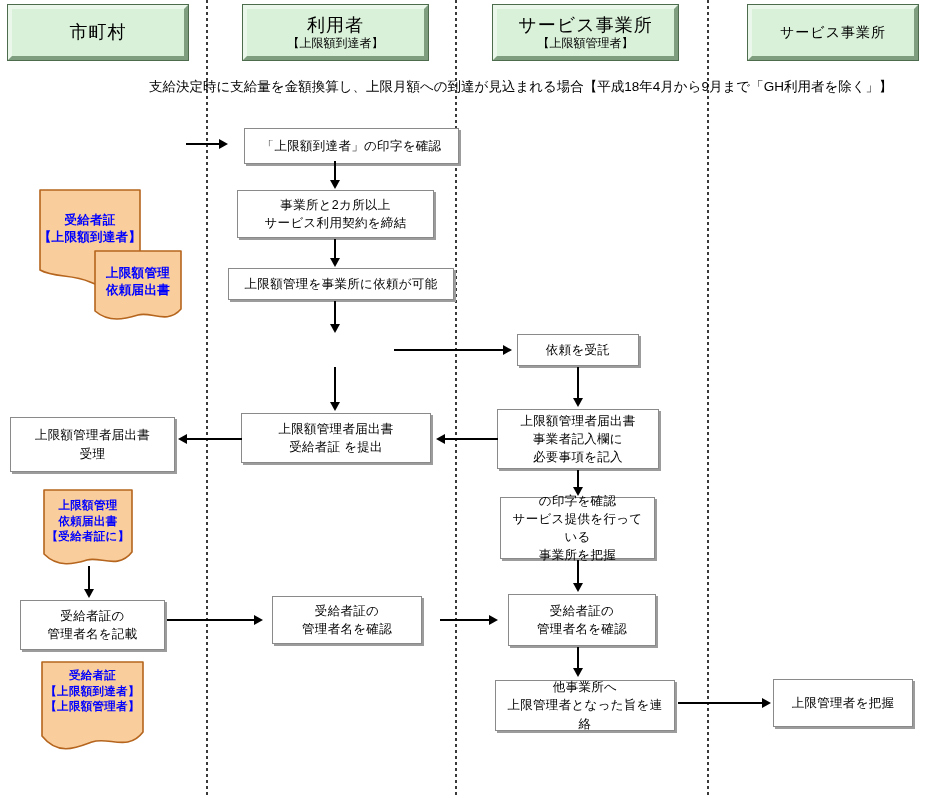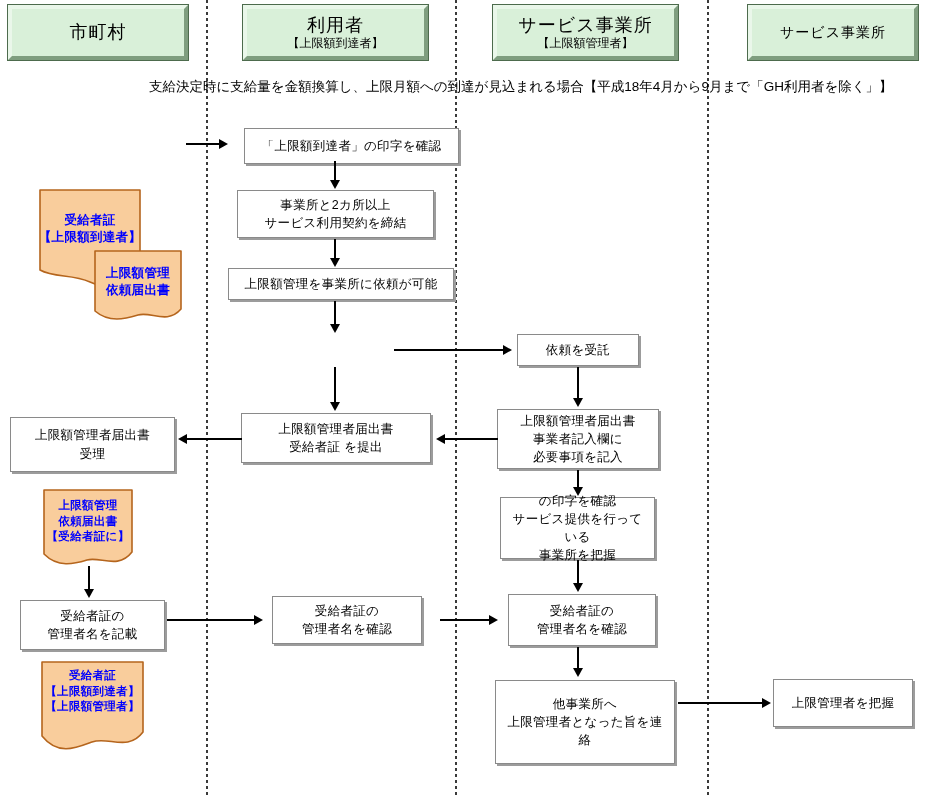--- a/index.html
+++ b/index.html
@@ -235,21 +235,21 @@
     </span>
   </div>
 
   <div class="pbox" style="left:508px;top:594px;width:148px;height:52px;">
     <span>
       <span>受給者証の</span>
       <span>管理者名を確認</span>
     </span>
   </div>
 
-  <div class="pbox" style="left:495px;top:680px;width:180px;height:84px;">
+  <div class="pbox" style="left:495px;top:680px;width:180px;height:51px;">
     <span>
       <span>他事業所へ</span>
       <span>上限管理者となった旨を連絡</span>
     </span>
   </div>
 
   <div class="pbox" style="left:773px;top:679px;width:140px;height:48px;">
     <span>上限管理者を把握</span>
   </div>
 

